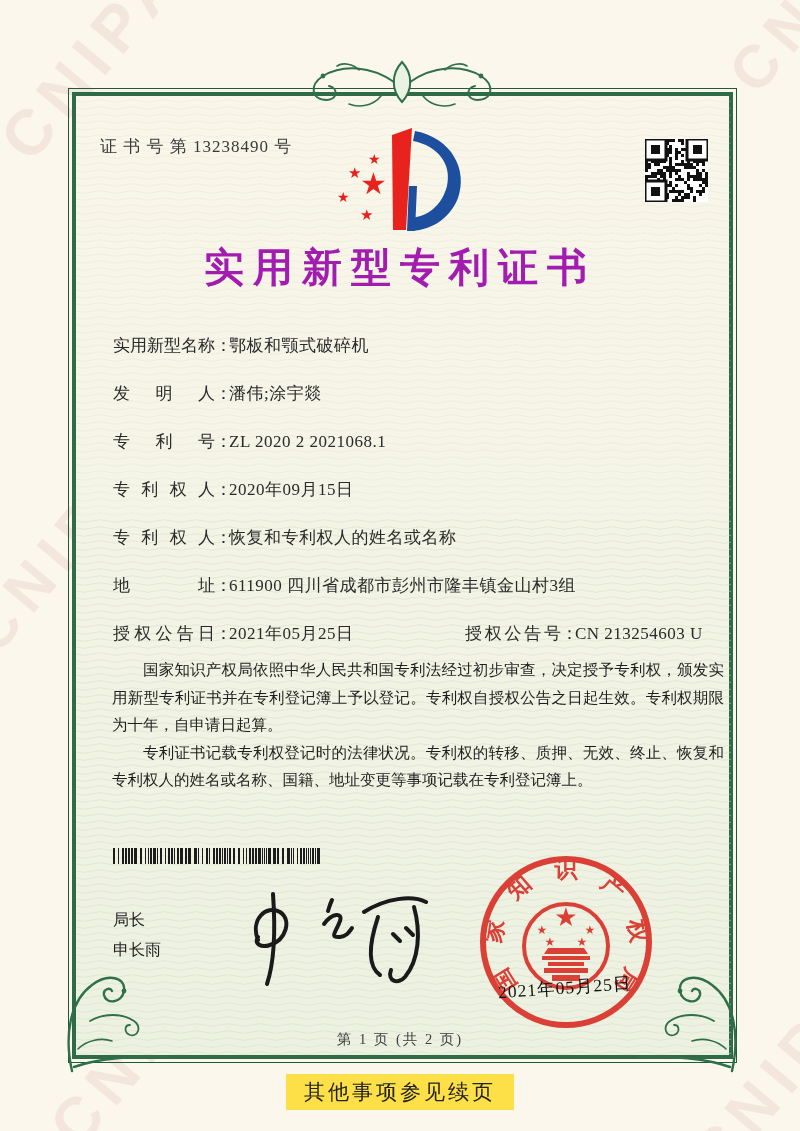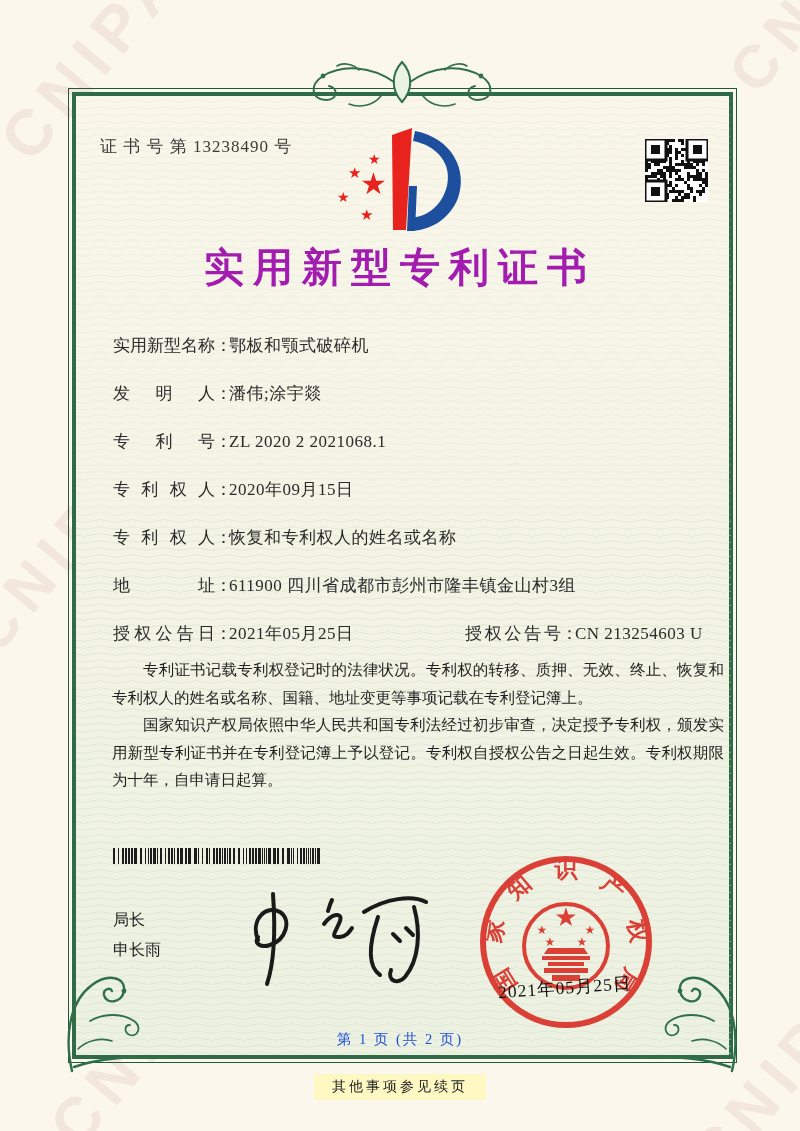--- a/index.html
+++ b/index.html
@@ -67,28 +67,28 @@
   .signature{position:absolute;left:228px;top:882px;width:200px;height:110px;}
 
   .seal{position:absolute;left:478px;top:854px;width:176px;height:176px;opacity:.93;}
   .seal-date{
     position:absolute;left:498px;top:975px;width:150px;
     font-size:17.5px;color:#111;letter-spacing:1px;
     transform:rotate(-4deg);white-space:nowrap;z-index:5;
   }
   .page-info{
     position:absolute;left:0;right:0;top:1030px;text-align:center;
-    font-size:14.5px;color:#1d4ed8;letter-spacing:2px;
+    font-size:14.5px;color:#404040;letter-spacing:2px;
   }
   .footer-note{
     position:absolute;left:0;right:0;top:1074px;text-align:center;z-index:4;
   }
   .footer-note span{
-    display:inline-block;background:#fef9c3;padding:4px 18px;
-    font-size:14px;letter-spacing:3px;color:#222;
+    display:inline-block;background:#fde047;padding:4px 18px;
+    font-size:21px;letter-spacing:3px;color:#222;
   }
   .ornament{position:absolute;z-index:4;}
 </style>
 </head>
 <body>
 
 <div class="page">
 
   <div id="wm-layer">
       <div class="wm" style="left: -30px; top: 20px; font-size: 64px;">CNIPA</div>
@@ -438,22 +438,22 @@
       </div>
       <div class="frow">
         <span class="flabel">授权公告日</span><span class="fcolon">：</span><span class="fvalue">2021年05月25日</span>
         <span class="second">
           <span class="flabel" style="width:96px">授权公告号</span><span class="fcolon">：</span><span class="fvalue">CN 213254603 U</span>
         </span>
       </div>
     </div>
 
     <div class="paras">
+      <p>国家知识产权局依照中华人民共和国专利法经过初步审查，决定授予专利权，颁发实用新型专利证书并在专利登记簿上予以登记。专利权自授权公告之日起生效。专利权期限为十年，自申请日起算。</p>
       <p>专利证书记载专利权登记时的法律状况。专利权的转移、质押、无效、终止、恢复和专利权人的姓名或名称、国籍、地址变更等事项记载在专利登记簿上。</p>
-      <p>国家知识产权局依照中华人民共和国专利法经过初步审查，决定授予专利权，颁发实用新型专利证书并在专利登记簿上予以登记。专利权自授权公告之日起生效。专利权期限为十年，自申请日起算。</p>
     </div>
 
     <svg class="barcode" id="barcode" viewBox="0 0 210 16">
         <rect x="0" y="0" width="2" height="16" fill="#1c1c1c"></rect>
         <rect x="5" y="0" width="1" height="16" fill="#1c1c1c"></rect>
         <rect x="9" y="0" width="2" height="16" fill="#1c1c1c"></rect>
         <rect x="12" y="0" width="2" height="16" fill="#1c1c1c"></rect>
         <rect x="15" y="0" width="2" height="16" fill="#1c1c1c"></rect>
         <rect x="18" y="0" width="2" height="16" fill="#1c1c1c"></rect>
         <rect x="21" y="0" width="3" height="16" fill="#1c1c1c"></rect>

